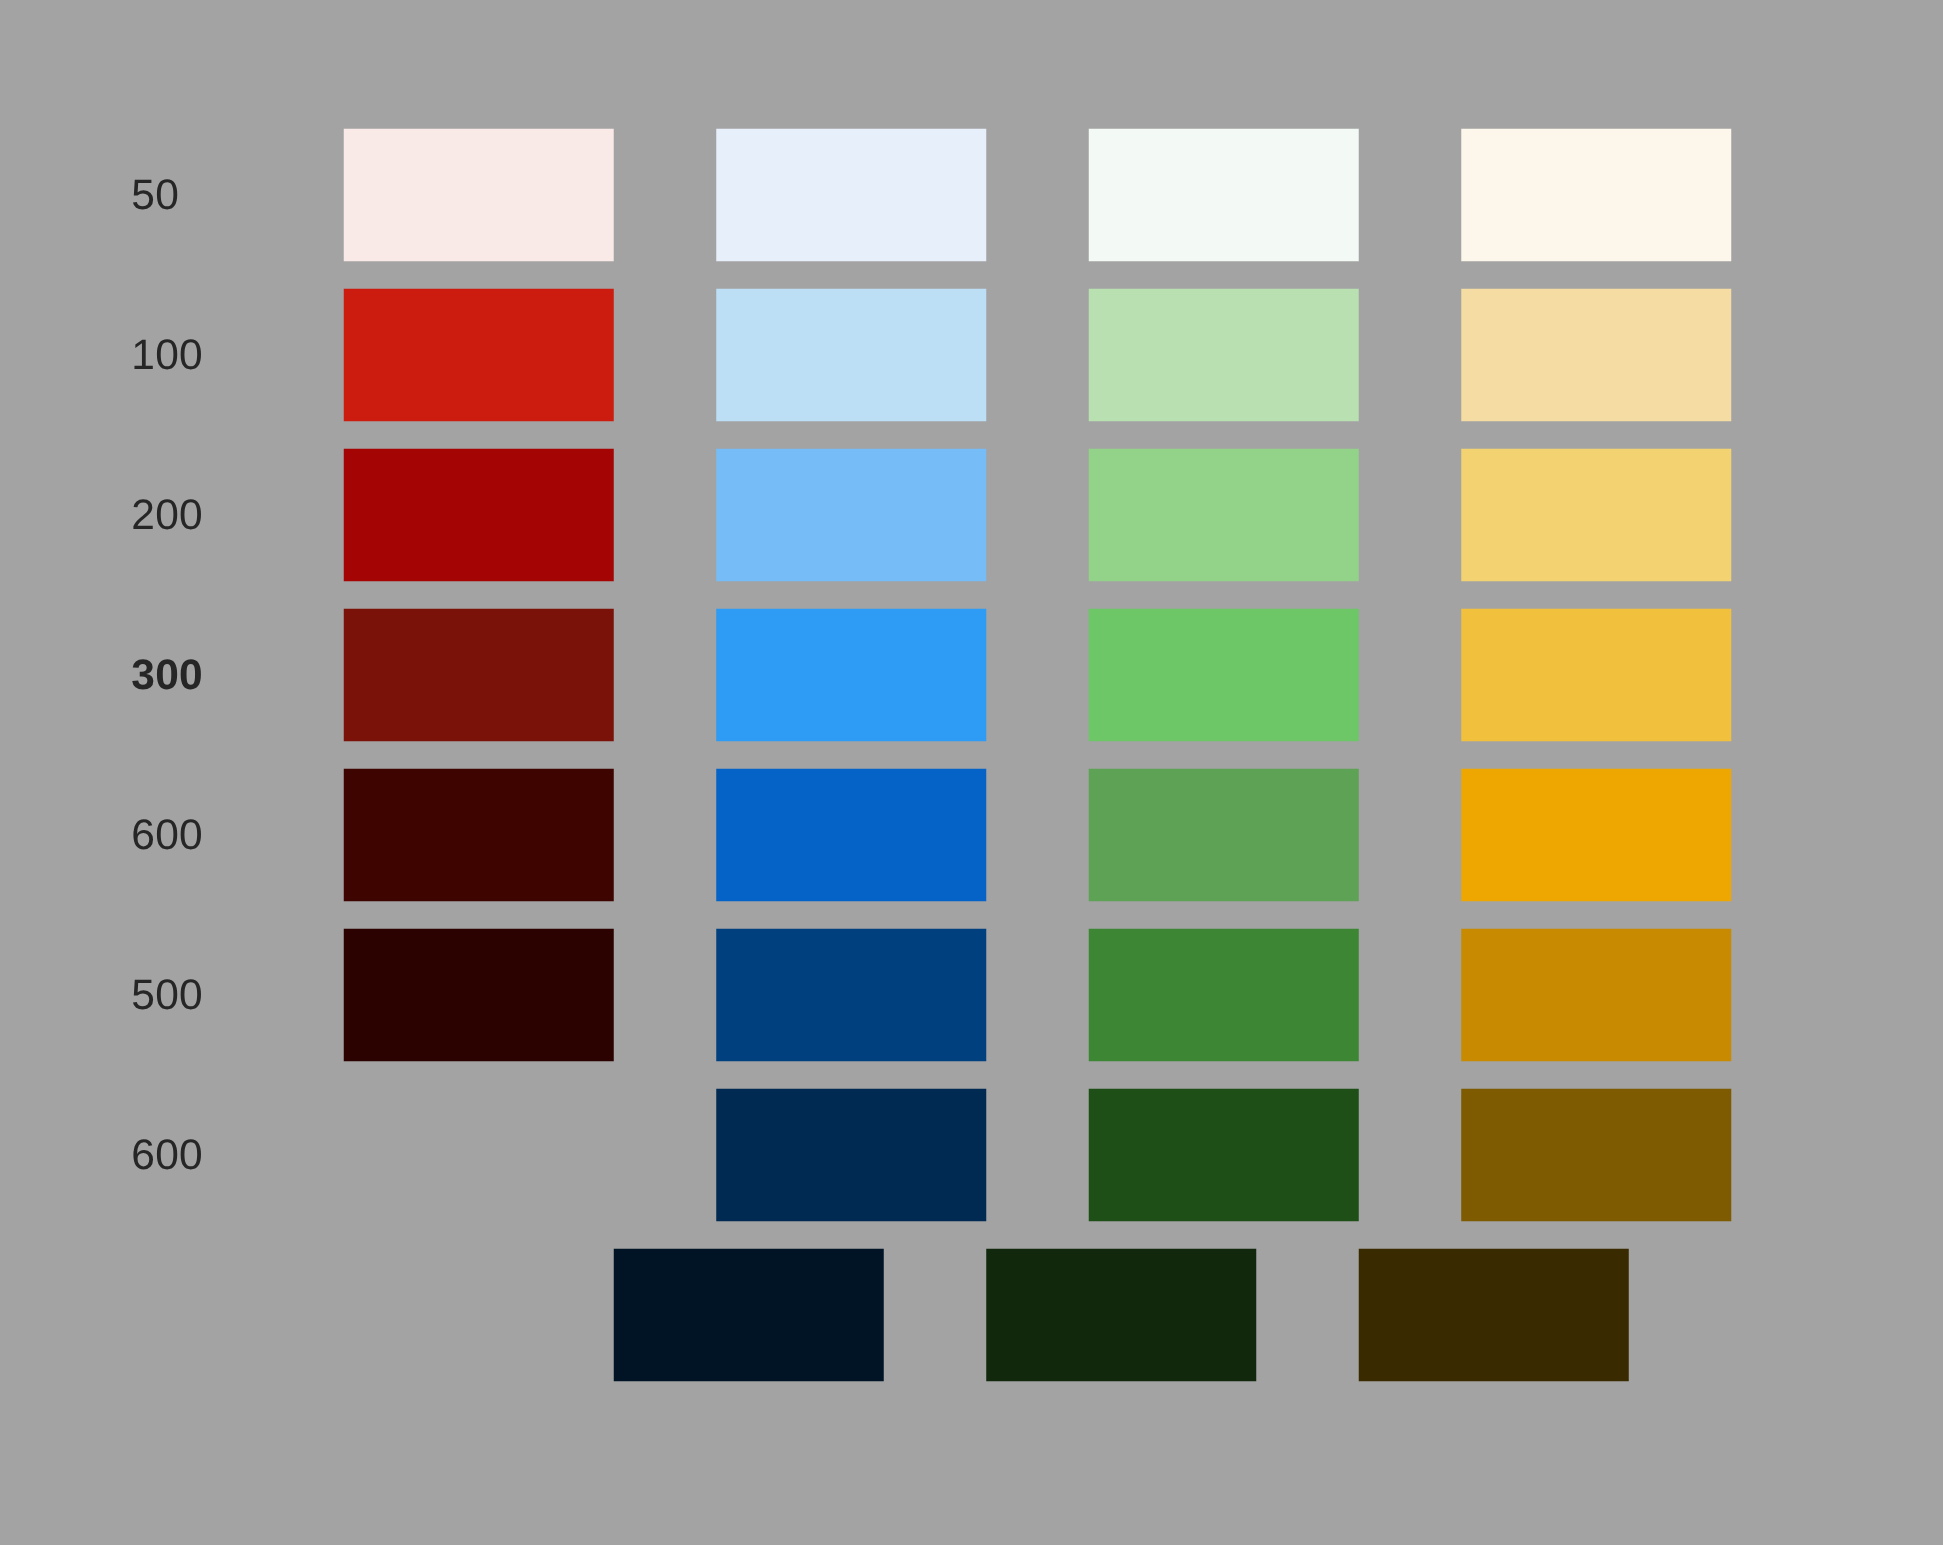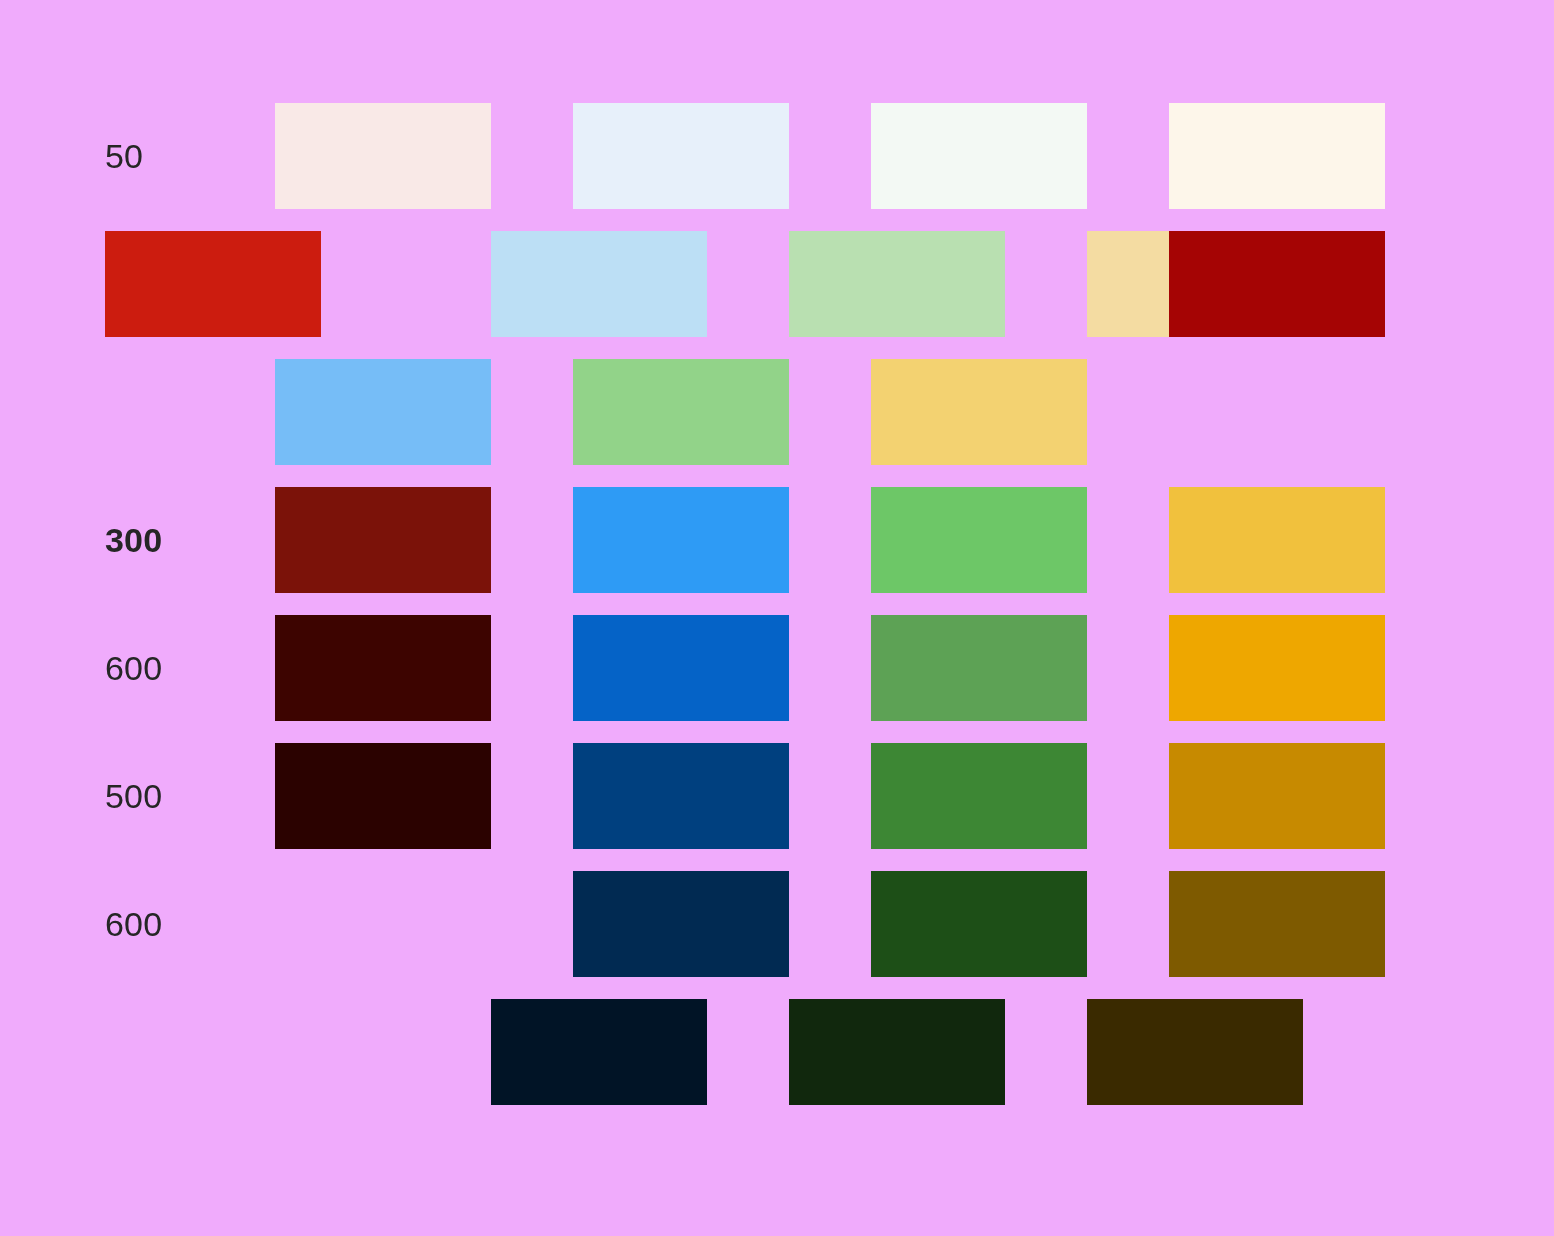--- a/index.html
+++ b/index.html
@@ -59,37 +59,39 @@
 
   
   .spacer {
     width: 82px;
     height: 106px;
   }
 </style>
 </head>
 <body>
 
-<div id="palette-root" style="background: #f0abfc;">
+<div id="palette-root" style="background: #a3a3a3;">
   <div class="palette-grid">
       <div class="row-label" style="color: rgb(38, 38, 38);">50</div>
       <div class="swatch" title="red 50 #F9E9E7" style="background-color: rgb(249, 233, 231);"></div>
       <div class="spacer"></div>
       <div class="swatch" title="blue 50 #E7F0FA" style="background-color: rgb(231, 240, 250);"></div>
       <div class="spacer"></div>
       <div class="swatch" title="green 50 #F3F9F4" style="background-color: rgb(243, 249, 244);"></div>
       <div class="spacer"></div>
       <div class="swatch" title="yellow 50 #FDF6EA" style="background-color: rgb(253, 246, 234);"></div>
+      <div class="row-label" style="color: rgb(38, 38, 38);">100</div>
       <div class="swatch" title="red 100 #CC1C0F" style="background-color: rgb(204, 28, 15);"></div>
       <div class="spacer"></div>
       <div class="swatch" title="blue 100 #BCDFF5" style="background-color: rgb(188, 223, 245);"></div>
       <div class="spacer"></div>
       <div class="swatch" title="green 100 #B9E0B1" style="background-color: rgb(185, 224, 177);"></div>
       <div class="spacer"></div>
       <div class="swatch" title="yellow 100 #F4DCA2" style="background-color: rgb(244, 220, 162);"></div>
+      <div class="row-label" style="color: rgb(38, 38, 38);">200</div>
       <div class="swatch" title="red 200 #A50404" style="background-color: rgb(165, 4, 4);"></div>
       <div class="spacer"></div>
       <div class="swatch" title="blue 200 #76BDF7" style="background-color: rgb(118, 189, 247);"></div>
       <div class="spacer"></div>
       <div class="swatch" title="green 200 #92D389" style="background-color: rgb(146, 211, 137);"></div>
       <div class="spacer"></div>
       <div class="swatch" title="yellow 200 #F3D271" style="background-color: rgb(243, 210, 113);"></div>
       <div class="row-label" style="color: rgb(38, 38, 38); font-weight: bold;">300</div>
       <div class="swatch" title="red 300 #7B1209" style="background-color: rgb(123, 18, 9);"></div>
       <div class="spacer"></div>

